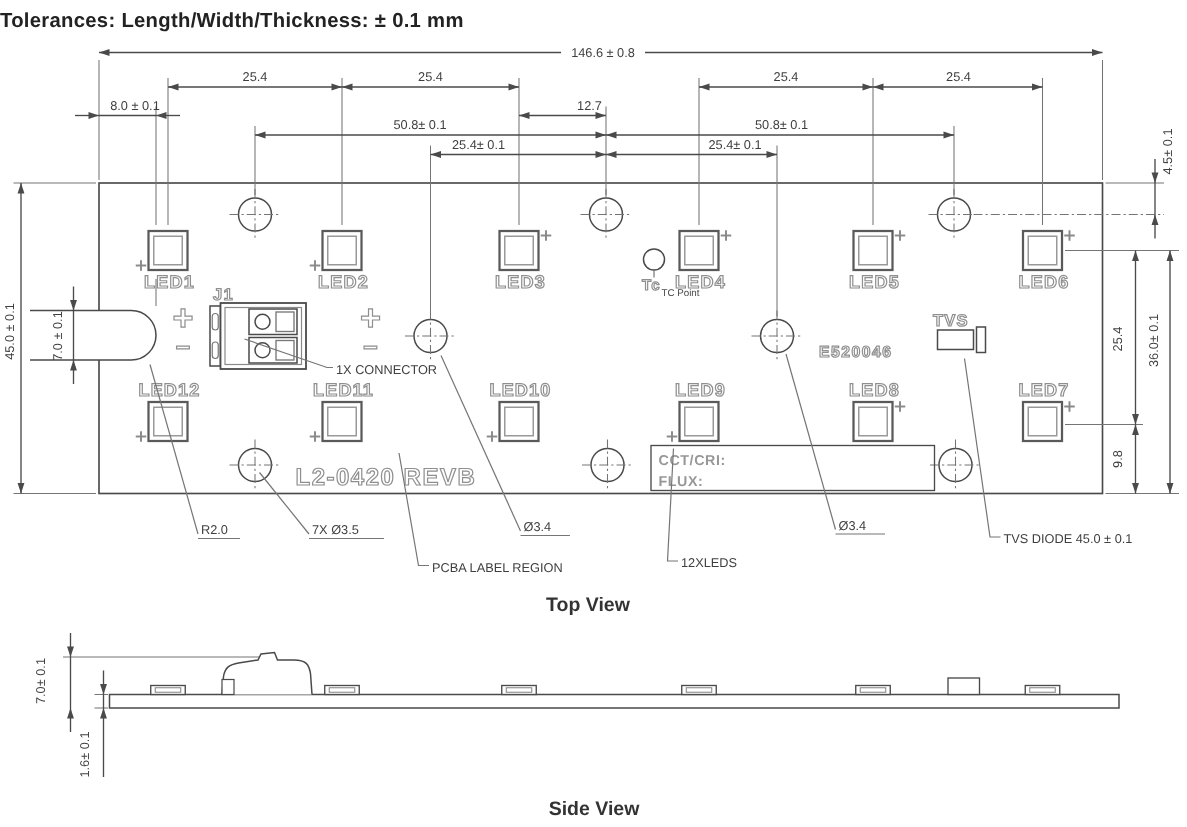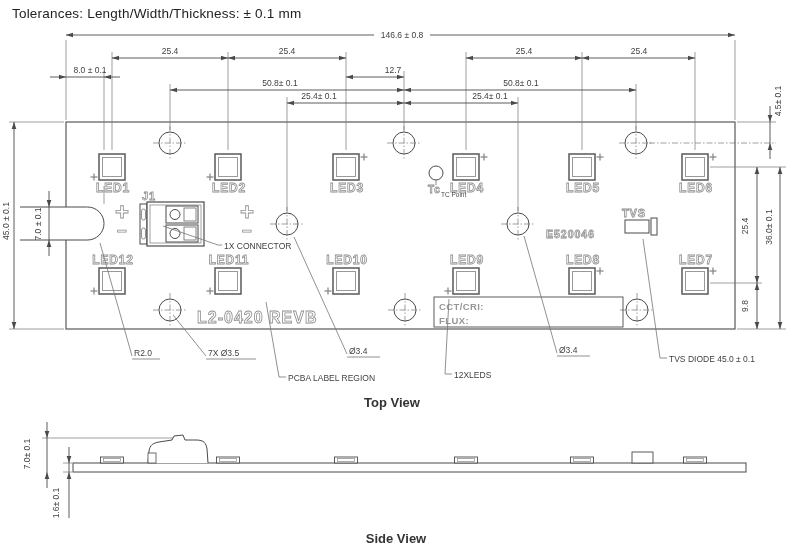--- a/index.html
+++ b/index.html
@@ -1,18 +1,18 @@
 <!DOCTYPE html>
 <html><head>
 <meta charset="utf-8">
 <style>
   html,body{margin:0;padding:0;background:#fff;}
   .page{position:relative;width:791px;height:551px;background:#fff;overflow:hidden;
         font-family:"Liberation Sans","DejaVu Sans",sans-serif;}
-  .title{position:absolute;left:12px;top:6px;font-size:13.5px;font-weight:400;color:#222;
+  .title{position:absolute;left:0;top:6px;font-size:13.5px;font-weight:700;color:#222;
          letter-spacing:0.2px;}
   svg{position:absolute;left:0;top:0;}
   svg text{font-family:"Liberation Sans","DejaVu Sans",sans-serif;}
   .dim-text{fill:#3f3f3f;font-size:8.5px;}
   .silk{fill:#ffffff;stroke:#8f8f8f;stroke-width:0.8;font-weight:bold;letter-spacing:0.8px;}
   .silk-solid{fill:#979797;stroke:none;font-weight:bold;letter-spacing:0.4px;}
   .view-label{fill:#333;font-size:13px;font-weight:bold;}
   .tiny-dark{fill:#4a4a4a;font-size:6.5px;}
 </style>
 </head>

